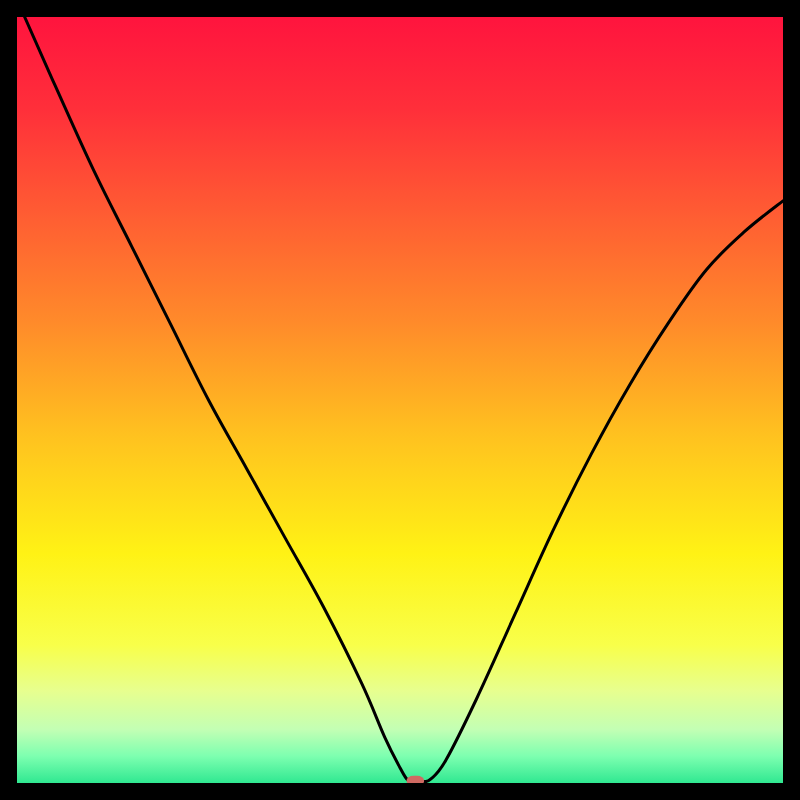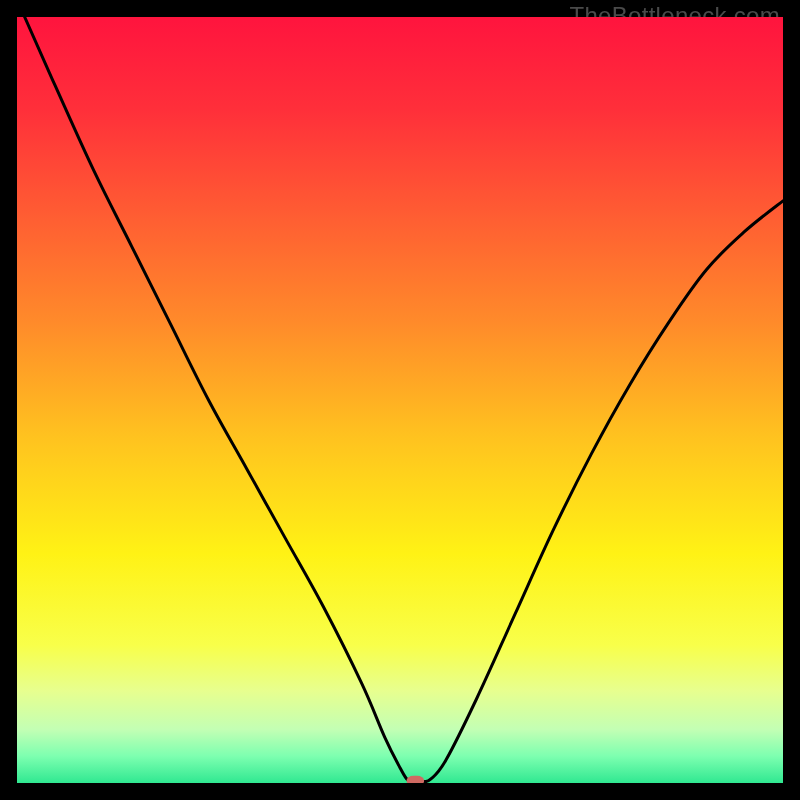--- a/index.html
+++ b/index.html
@@ -33,21 +33,20 @@
     font-size: 24px;
     font-weight: 500;
     letter-spacing: 0.3px;
   }
   svg { display: block; }
 </style>
 </head>
 <body>
 <div class="outer">
 
-  <div class="watermark">TheBottleneck.com</div>
 
   <div class="plot-area">
     <svg id="chart-svg" width="766" height="766" viewBox="0 0 766 766" preserveAspectRatio="none">
       <defs>
         <linearGradient id="bg-grad" x1="0" y1="0" x2="0" y2="1">
             <stop offset="0%" stop-color="#ff143e"></stop>
             <stop offset="12%" stop-color="#ff2f3a"></stop>
             <stop offset="25%" stop-color="#ff5a33"></stop>
             <stop offset="40%" stop-color="#ff8b2a"></stop>
             <stop offset="55.00000000000001%" stop-color="#ffc31f"></stop>

